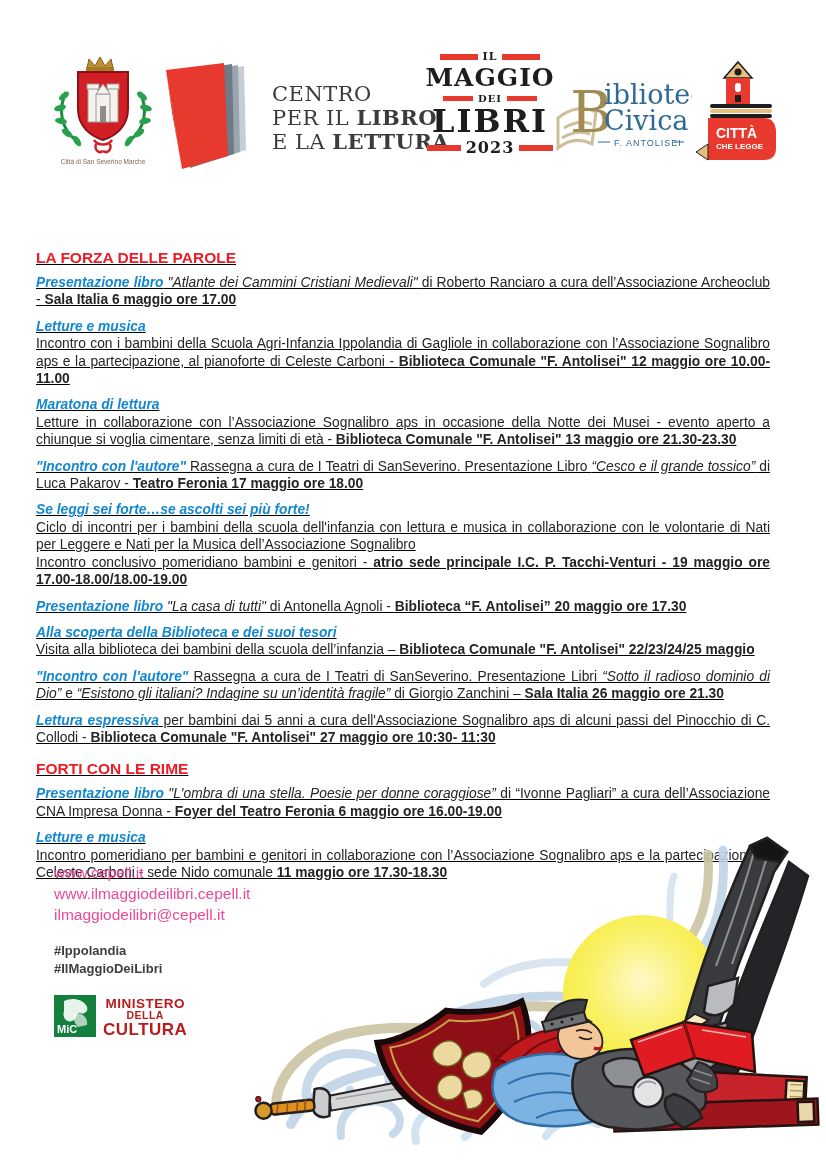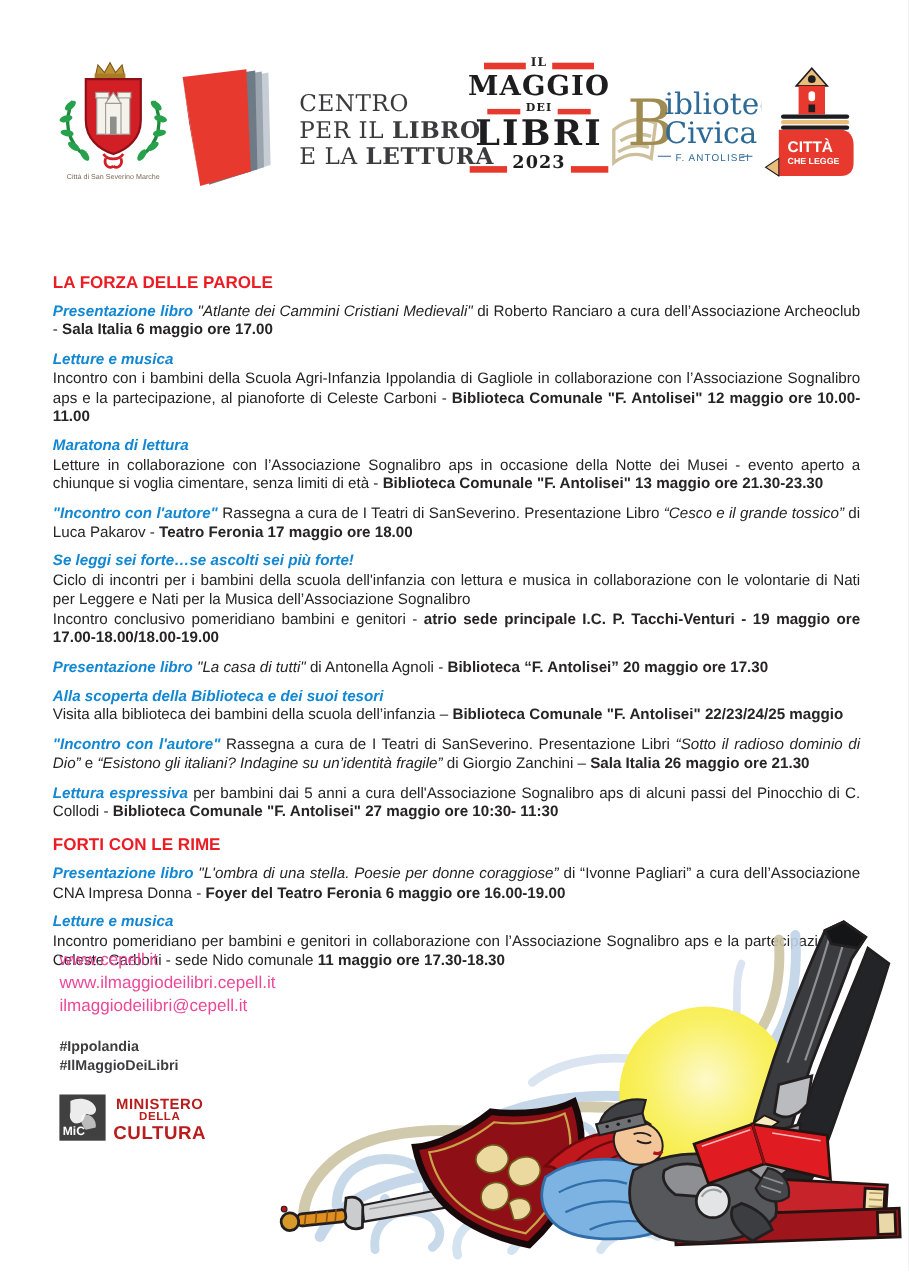--- a/index.html
+++ b/index.html
@@ -10,49 +10,49 @@
   .logo{position:absolute;}
   #crest-logo{left:44px;top:54px;width:118px;height:118px;}
   #crest-caption{position:absolute;left:0;top:104px;width:118px;text-align:center;
      font-size:6.5px;color:#7a6a55;}
   #cepell-logo{left:158px;top:60px;display:flex;}
   #cepell-text{margin-left:14px;padding-top:22px;font-family:"DejaVu Serif",serif;
      color:#3b3a3c;font-size:21px;line-height:24px;letter-spacing:.5px;}
   #cepell-text b{font-weight:700;}
   #maggio-logo{left:424px;top:50px;width:132px;display:flex;flex-direction:column;
      align-items:center;font-family:"DejaVu Serif",serif;color:#1d1c1e;}
-  .mg-row{display:flex;align-items:flex-end;gap:5px;}
+  .mg-row{display:flex;align-items:center;gap:5px;}
   .mg-bar{background:#e8392f;height:6px;}
   .mg-small{font-size:11px;font-weight:700;letter-spacing:1px;}
   #mg-maggio{font-size:25px;font-weight:700;letter-spacing:1px;line-height:30px;}
   #mg-libri{font-size:32px;font-weight:700;letter-spacing:2px;line-height:34px;}
   #biblioteca-logo{left:552px;top:66px;width:140px;height:100px;}
   #citta-logo{left:694px;top:56px;width:88px;height:110px;}
 
   
   #main-title{position:absolute;left:0;right:0;top:172px;text-align:center;margin:0;
      font-size:49px;font-weight:700;letter-spacing:-1.5px;color:#2a282b;}
   #main-title .red{color:#e8392f;}
 
   
-  #events{position:absolute;left:48px;top:249px;width:734px;}
+  #events{position:absolute;left:36px;top:249px;width:734px;text-decoration:underline;}
   .section-heading{color:#ec1c24;font-size:15.5px;font-weight:700;margin:14px 0 7px;}
   .section-heading:first-child{margin-top:0;}
   .entry{margin:0 0 9px;font-size:13.8px;line-height:17.4px;text-align:justify;color:#262425;}
   .run-lead{color:#1287d2;font-weight:700;font-style:italic;}
   .run-italic{font-style:italic;}
   .run-bold{font-weight:700;}
 
   
   #footer{position:absolute;left:54px;top:862px;}
   .site-link{font-size:15.5px;color:#ec4899;line-height:21px;}
   #hashtags{margin-top:17px;}
   .hashtag{font-size:13px;font-weight:700;color:#3e3e40;line-height:18px;}
   #mic-logo{margin-top:17px;display:flex;gap:7px;align-items:flex-start;}
-  #mic-square{position:relative;width:42px;height:42px;background:#404040;flex:0 0 auto;}
+  #mic-square{position:relative;width:42px;height:42px;background:#15803d;flex:0 0 auto;}
   #mic-abbr{position:absolute;left:3px;bottom:2px;color:#fff;font-size:11px;font-weight:700;}
   #mic-text{color:#b91c1c;padding-top:2px;text-align:center;}
   #mic-text .l1{font-size:13.5px;font-weight:700;line-height:13px;letter-spacing:.5px;}
   #mic-text .l2{font-size:10.5px;font-weight:700;line-height:11px;letter-spacing:.5px;}
   #mic-text .l3{font-size:17px;font-weight:700;line-height:17px;letter-spacing:.5px;}
 
   
   #illustration{position:absolute;left:246px;top:836px;width:580px;height:312px;}
 </style>
 </head>

